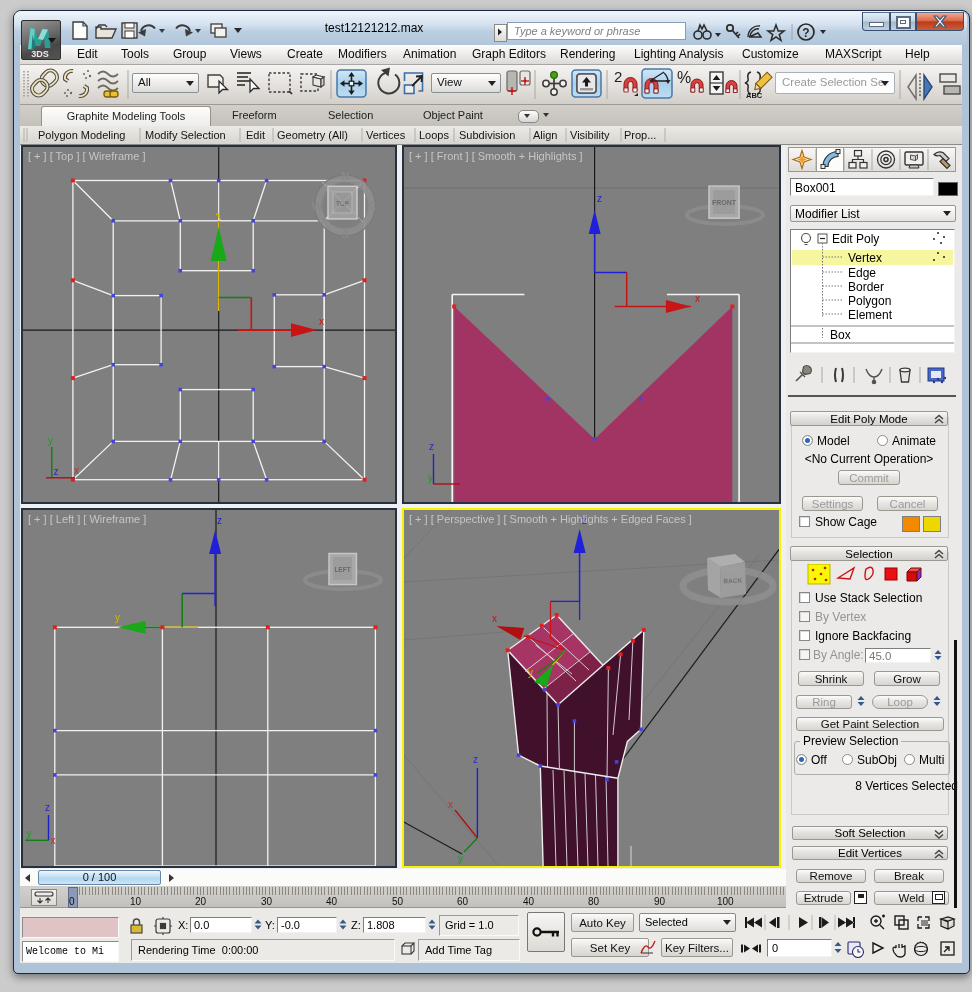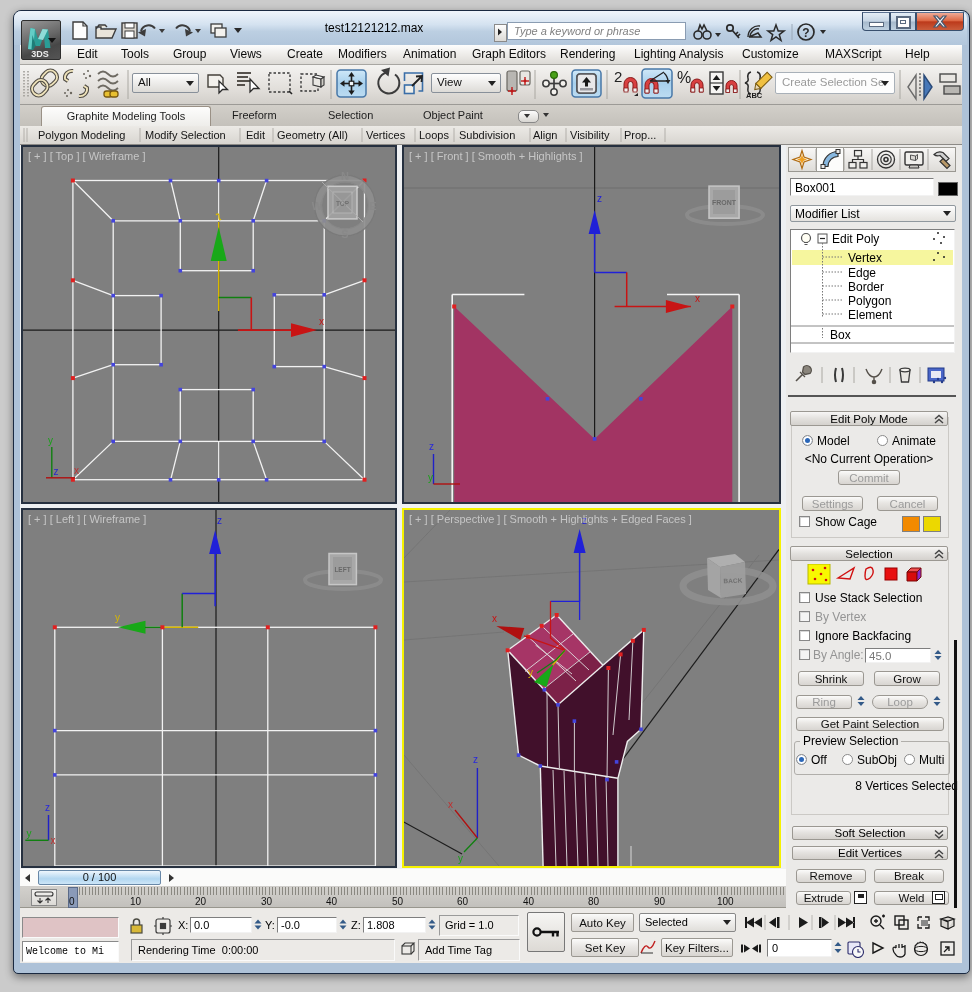--- a/index.html
+++ b/index.html
@@ -978,21 +978,21 @@
 <div style="position:absolute;left:398px;top:31px;width:102px;height:22px;border-top:1px solid #9a9a9a;border-left:1px solid #9a9a9a;border-bottom:1px solid #fafafa;border-right:1px solid #fafafa;box-sizing:border-box;font-size:11px;color:#000;line-height:20px;padding-left:6px;">Add Time Tag</div>
 <div style="position:absolute;left:507px;top:4px;width:38px;height:40px;background:linear-gradient(#f6f5f3,#dddad5);border:1px solid #777;border-radius:2px;box-sizing:border-box;">
 <svg width="36" height="38">
         <g transform="translate(5,19)">
           <circle cx="4" cy="0" r="3.6" fill="none" stroke="#111" stroke-width="2.2"></circle>
           <path d="M7.5 0 L26 0 M20 0 l0 4.5 M24.5 0 l0 4.5" stroke="#111" stroke-width="2.4"></path>
         </g>
       </svg>
 </div>
 <div class="btn" style="left:551px;top:5px;width:63px;height:19px;line-height:18px;border-radius:2px;">Auto Key</div>
-<div class="btn" style="left:551px;top:30px;width:68px;height:19px;line-height:18px;border-radius:2px;">Set Key</div>
+<div class="btn" style="left:551px;top:30px;width:78px;height:19px;line-height:18px;border-radius:2px;">Set Key</div>
 <div style="position:absolute;left:619px;top:5px;width:97px;height:19px;background:linear-gradient(#fdfdfd,#e0deda);border:1px solid #888;border-radius:2px;box-sizing:border-box;font-size:11px;line-height:17px;padding-left:5px;">Selected<span style="position:absolute;right:4px;top:6px;width:0;height:0;border-left:4px solid transparent;border-right:4px solid transparent;border-top:5px solid #222;"></span></div>
 <svg style="position:absolute;left:619px;top:32px;" width="18" height="18">
       <path d="M2 13 q4 -10 7 -6 t7 -6" fill="none" stroke="#c02020" stroke-width="1.4"></path>
       <path d="M2 13 l12 0" stroke="#333" stroke-width="1"></path>
     </svg>
 <div class="btn" style="left:641px;top:30px;width:72px;height:19px;line-height:18px;border-radius:2px;">Key Filters...</div>
 <svg style="position:absolute;left:723px;top:5px;" width="114" height="19">
 <g fill="#1a1a1a">
 <path d="M3 9.5 l8 -5 v10 z M11 9.5 l8 -5 v10 z M2 4 h2 v11 h-2 z"></path>
 <path d="M33 4.5 l-7 5 l7 5 z M34 4 h2.5 v11 h-2.5 z"></path>

